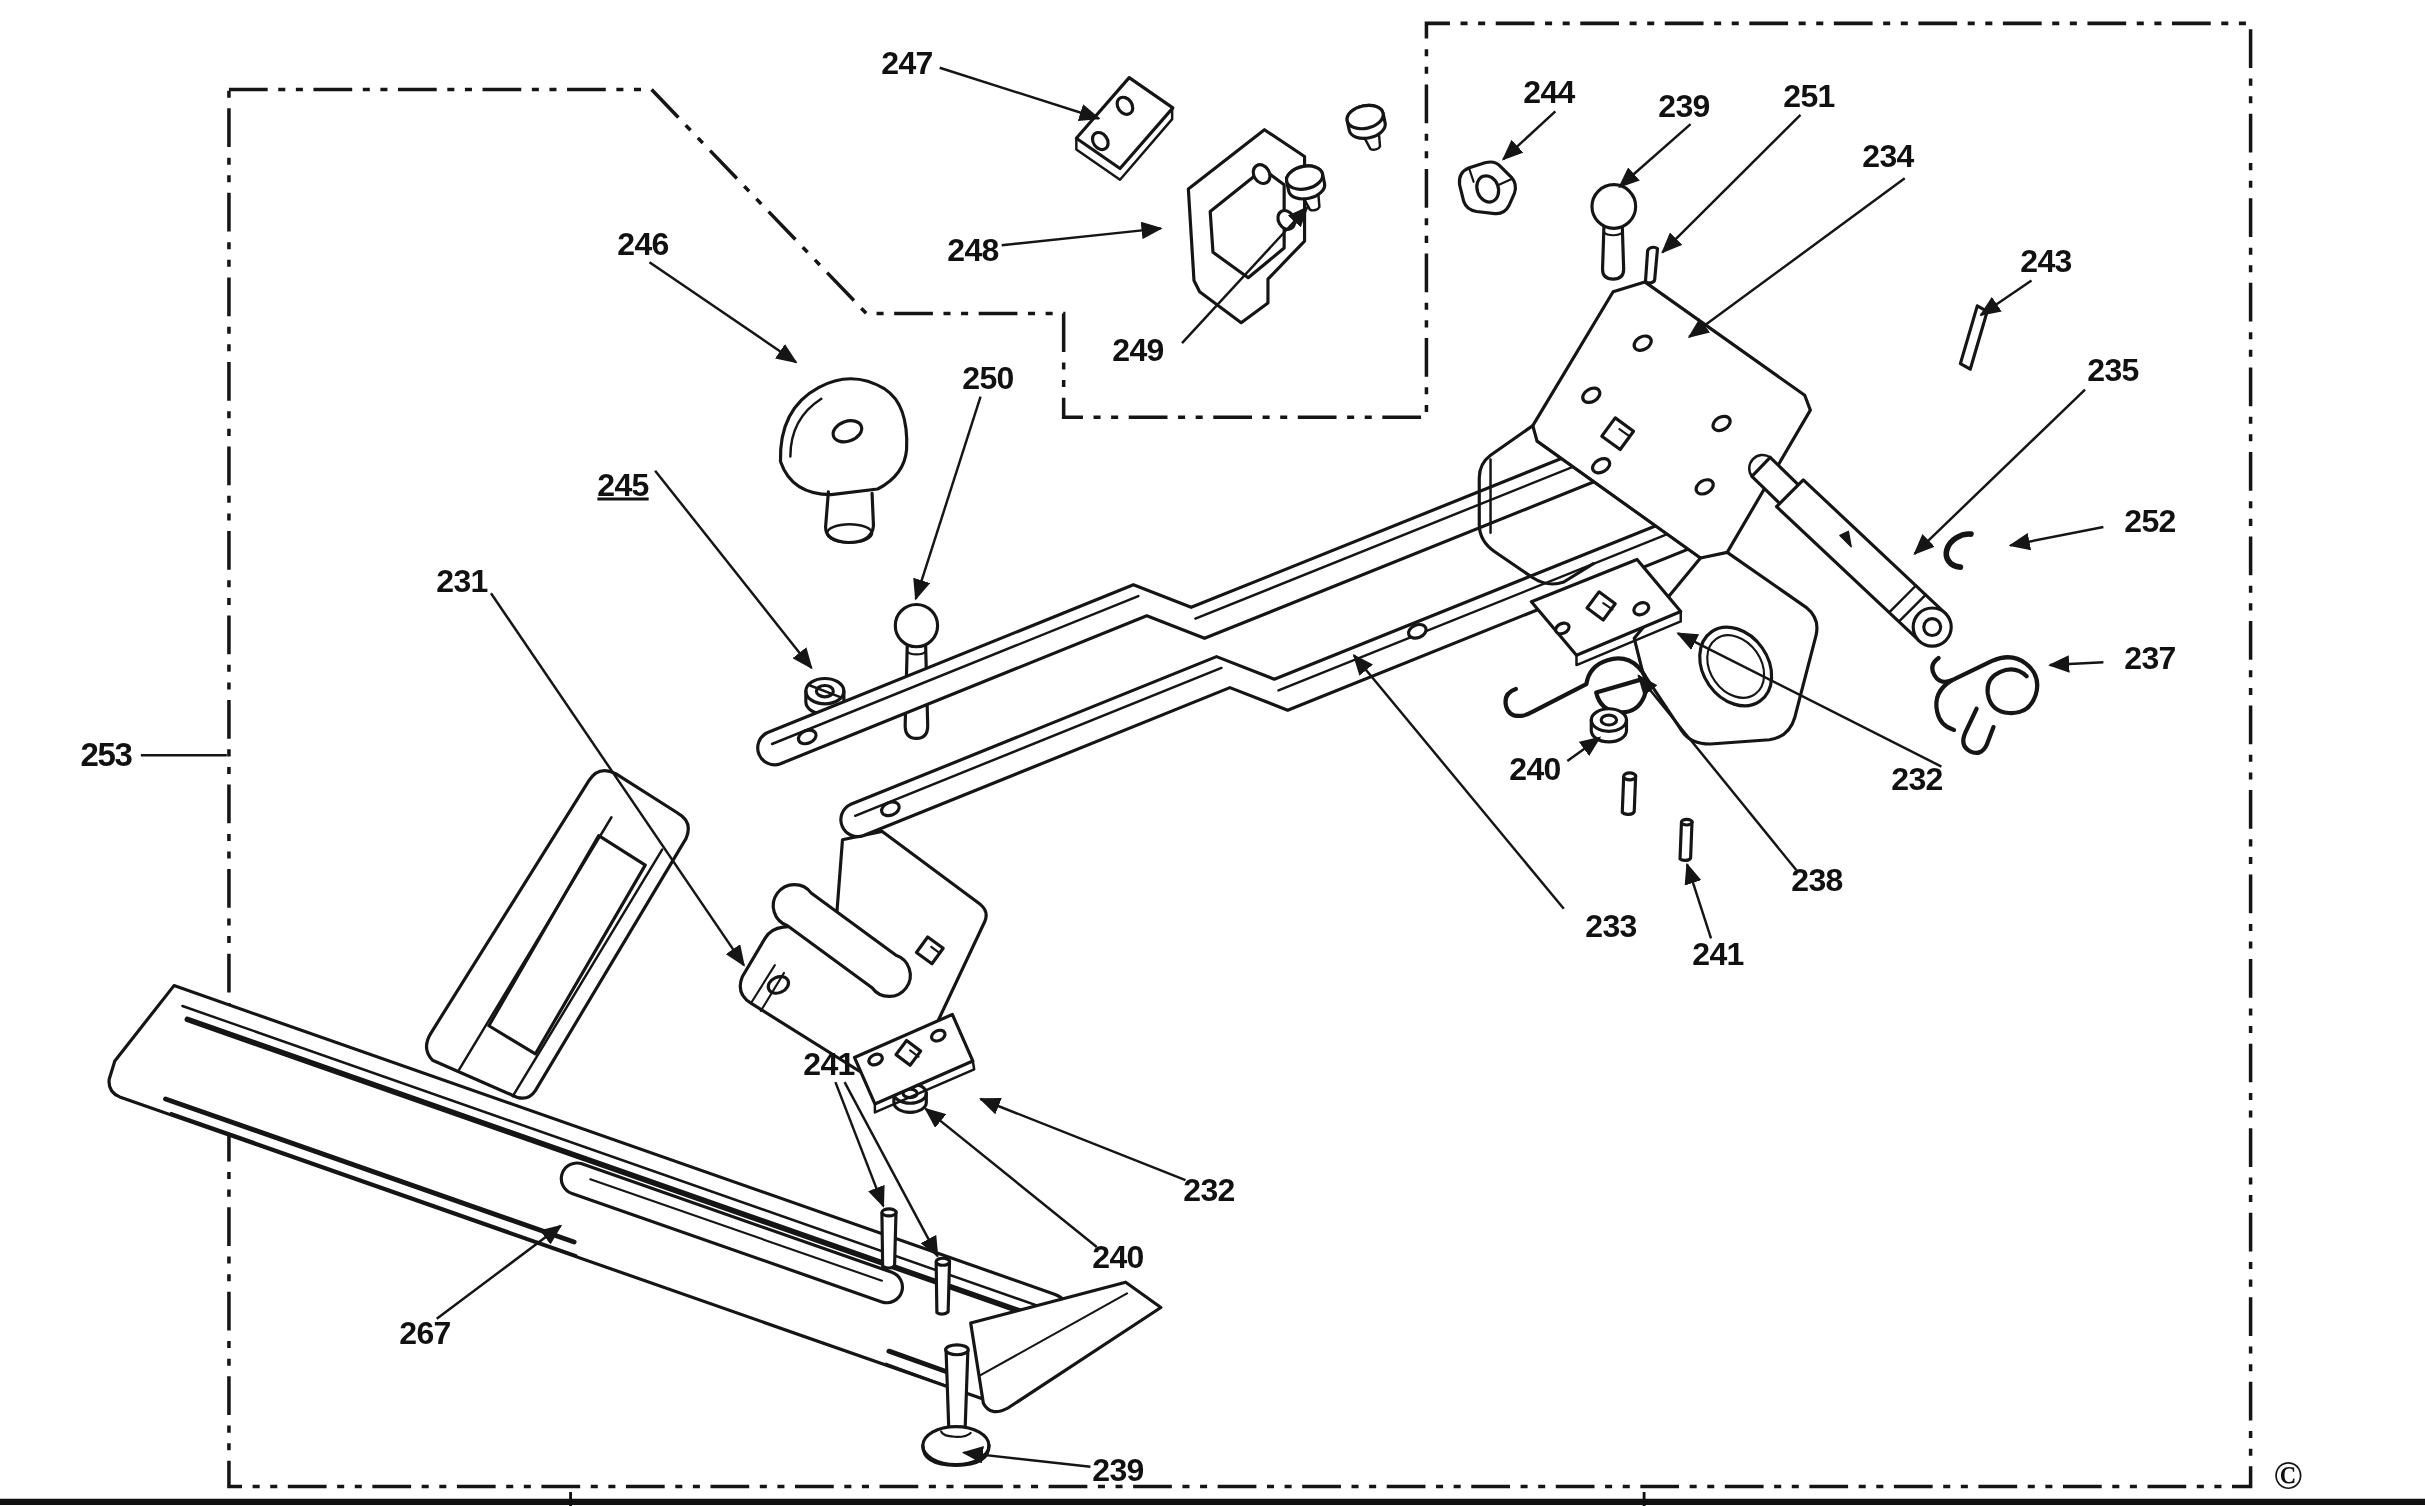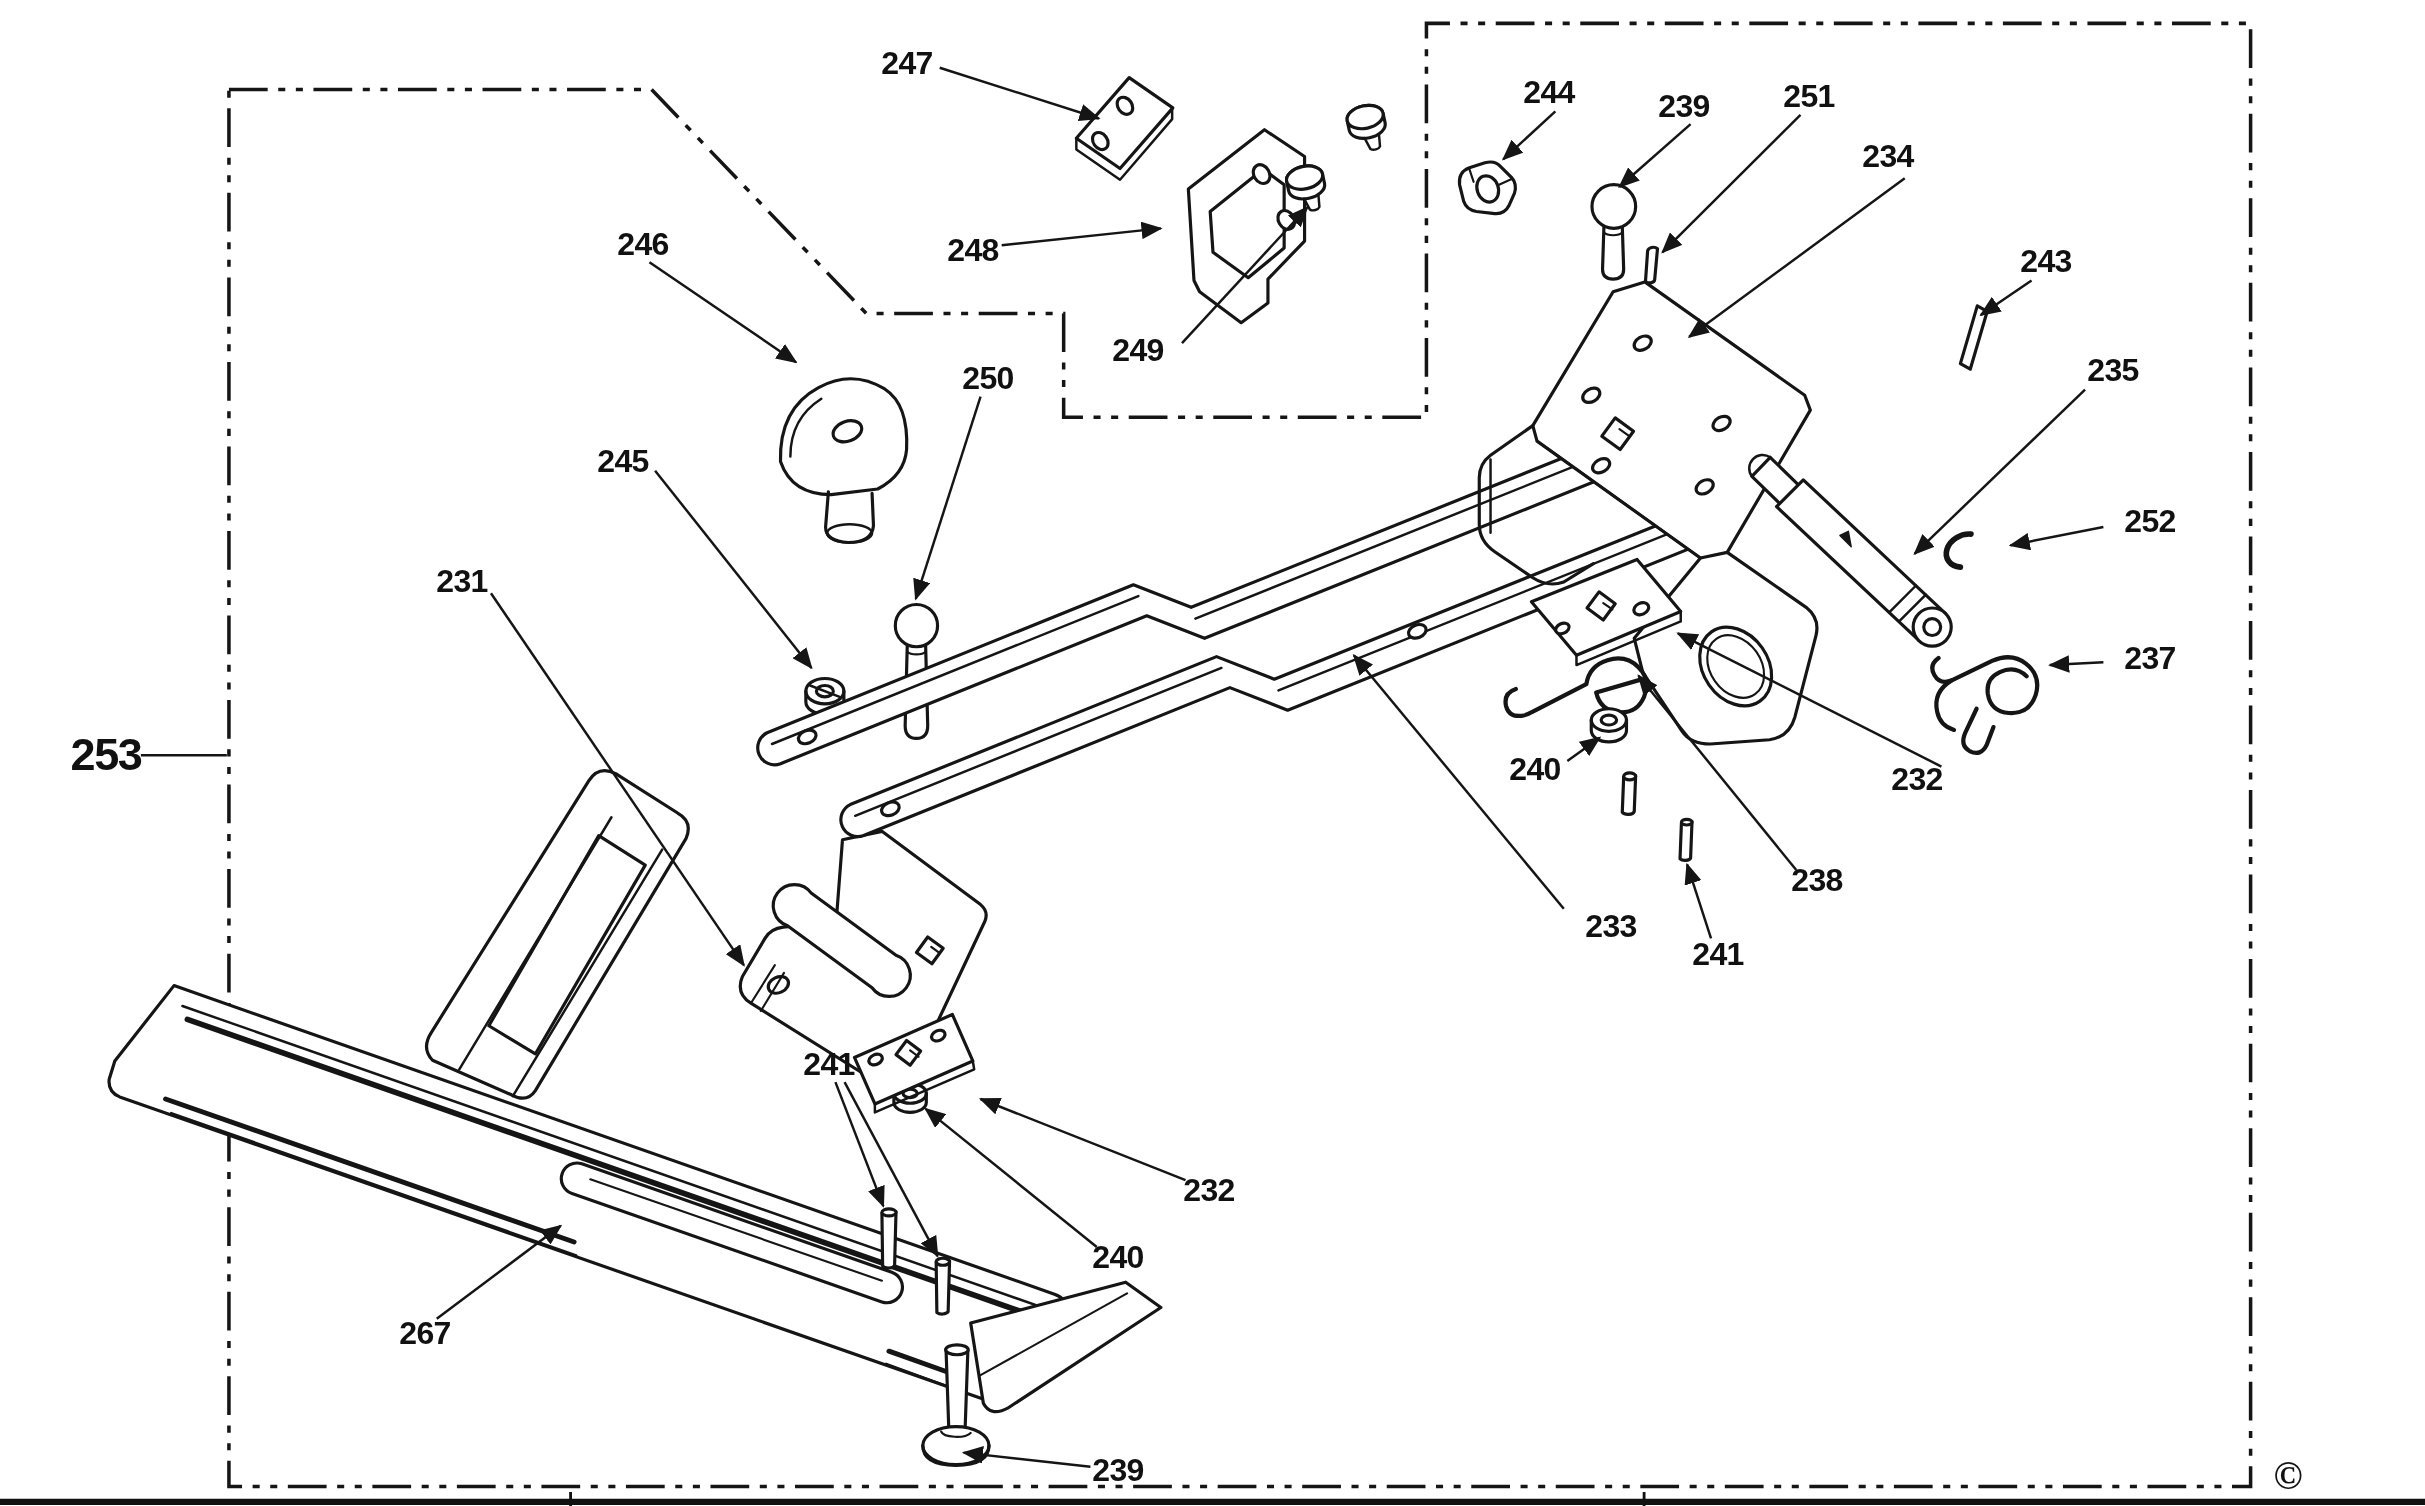--- a/index.html
+++ b/index.html
@@ -2,21 +2,21 @@
 <html style="font-size:11.3px"><head>
 <meta charset="utf-8">
 <style>
   html,body{margin:0;padding:0;background:#fff;}
   #stage{position:relative;width:2426px;height:1507px;background:#ffffff;overflow:hidden;
          font-family:"Liberation Sans",sans-serif;}
   #art{position:absolute;left:0;top:0;}
   .part-label{position:absolute;transform:translate(-50%,-50%);
       font:bold 32px "Liberation Sans",sans-serif;color:#111;letter-spacing:-0.7px;
       white-space:nowrap;user-select:none;}
-  .main-label{font-size:45px;letter-spacing:-1.4px;}
+  .main-label{font-size:33px;letter-spacing:-1.4px;}
   .copyright{position:absolute;transform:translate(-50%,-50%);
       font:bold 39px "Liberation Serif",serif;color:#111;}
 </style>
 </head>
 <body>
 
 <div id="stage">
 
 <svg id="art" width="2426" height="1507" viewBox="0 0 3444 2139">
   <defs>
@@ -264,21 +264,21 @@
     <path d="M1548,2082 L1368,2062" marker-end="url(#arr)"></path>
   </g>
 </svg>
 
 <div class="part-label main-label" style="left:106px;top:755px;">253</div>
 <div class="part-label" style="left:907px;top:63px;">247</div>
 <div class="part-label" style="left:973px;top:250px;">248</div>
 <div class="part-label" style="left:1138px;top:350px;">249</div>
 <div class="part-label" style="left:988px;top:378px;">250</div>
 <div class="part-label" style="left:643px;top:244px;">246</div>
-<div class="part-label" style="left:623px;top:461px;">245</div>
+<div class="part-label" style="left:623px;top:485px;text-decoration:underline;">245</div>
 <div class="part-label" style="left:462px;top:581px;">231</div>
 <div class="part-label" style="left:1549px;top:92px;">244</div>
 <div class="part-label" style="left:1684px;top:106px;">239</div>
 <div class="part-label" style="left:1809px;top:96px;">251</div>
 <div class="part-label" style="left:1888px;top:156px;">234</div>
 <div class="part-label" style="left:2046px;top:261px;">243</div>
 <div class="part-label" style="left:2113px;top:370px;">235</div>
 <div class="part-label" style="left:2150px;top:521px;">252</div>
 <div class="part-label" style="left:2150px;top:658px;text-align:right;">237</div>
 <div class="part-label" style="left:1917px;top:779px;">232</div>

